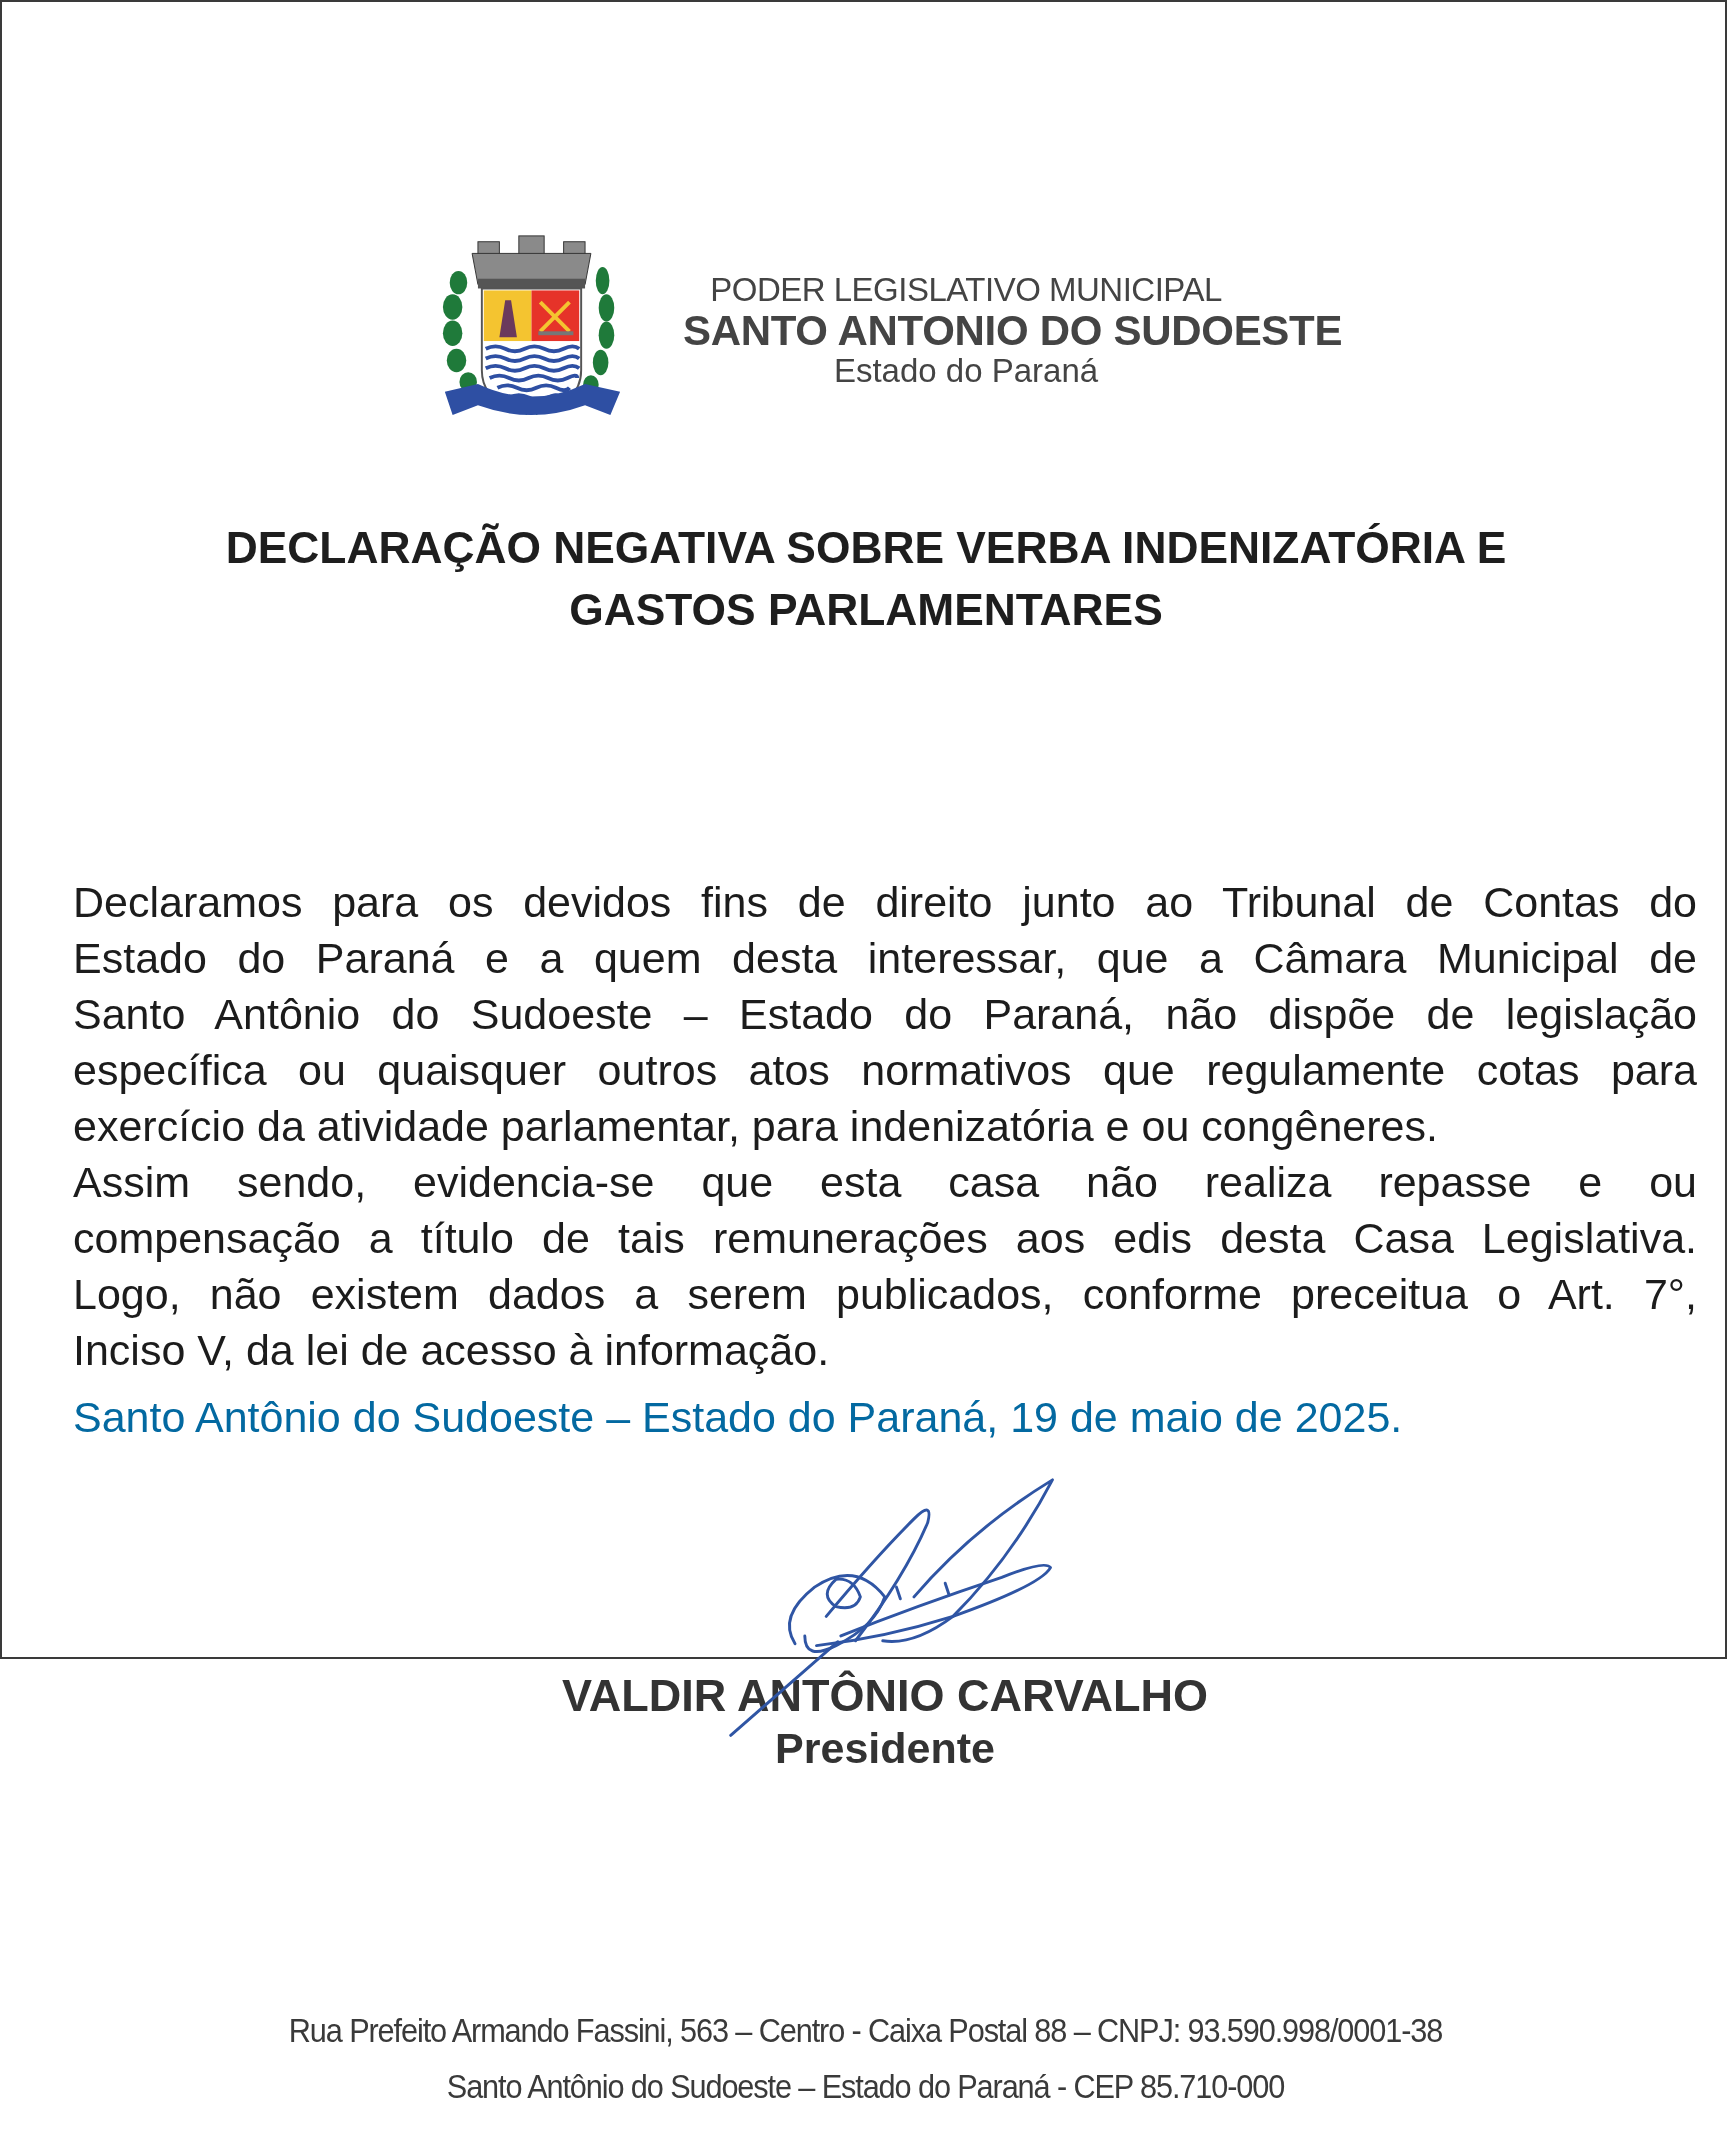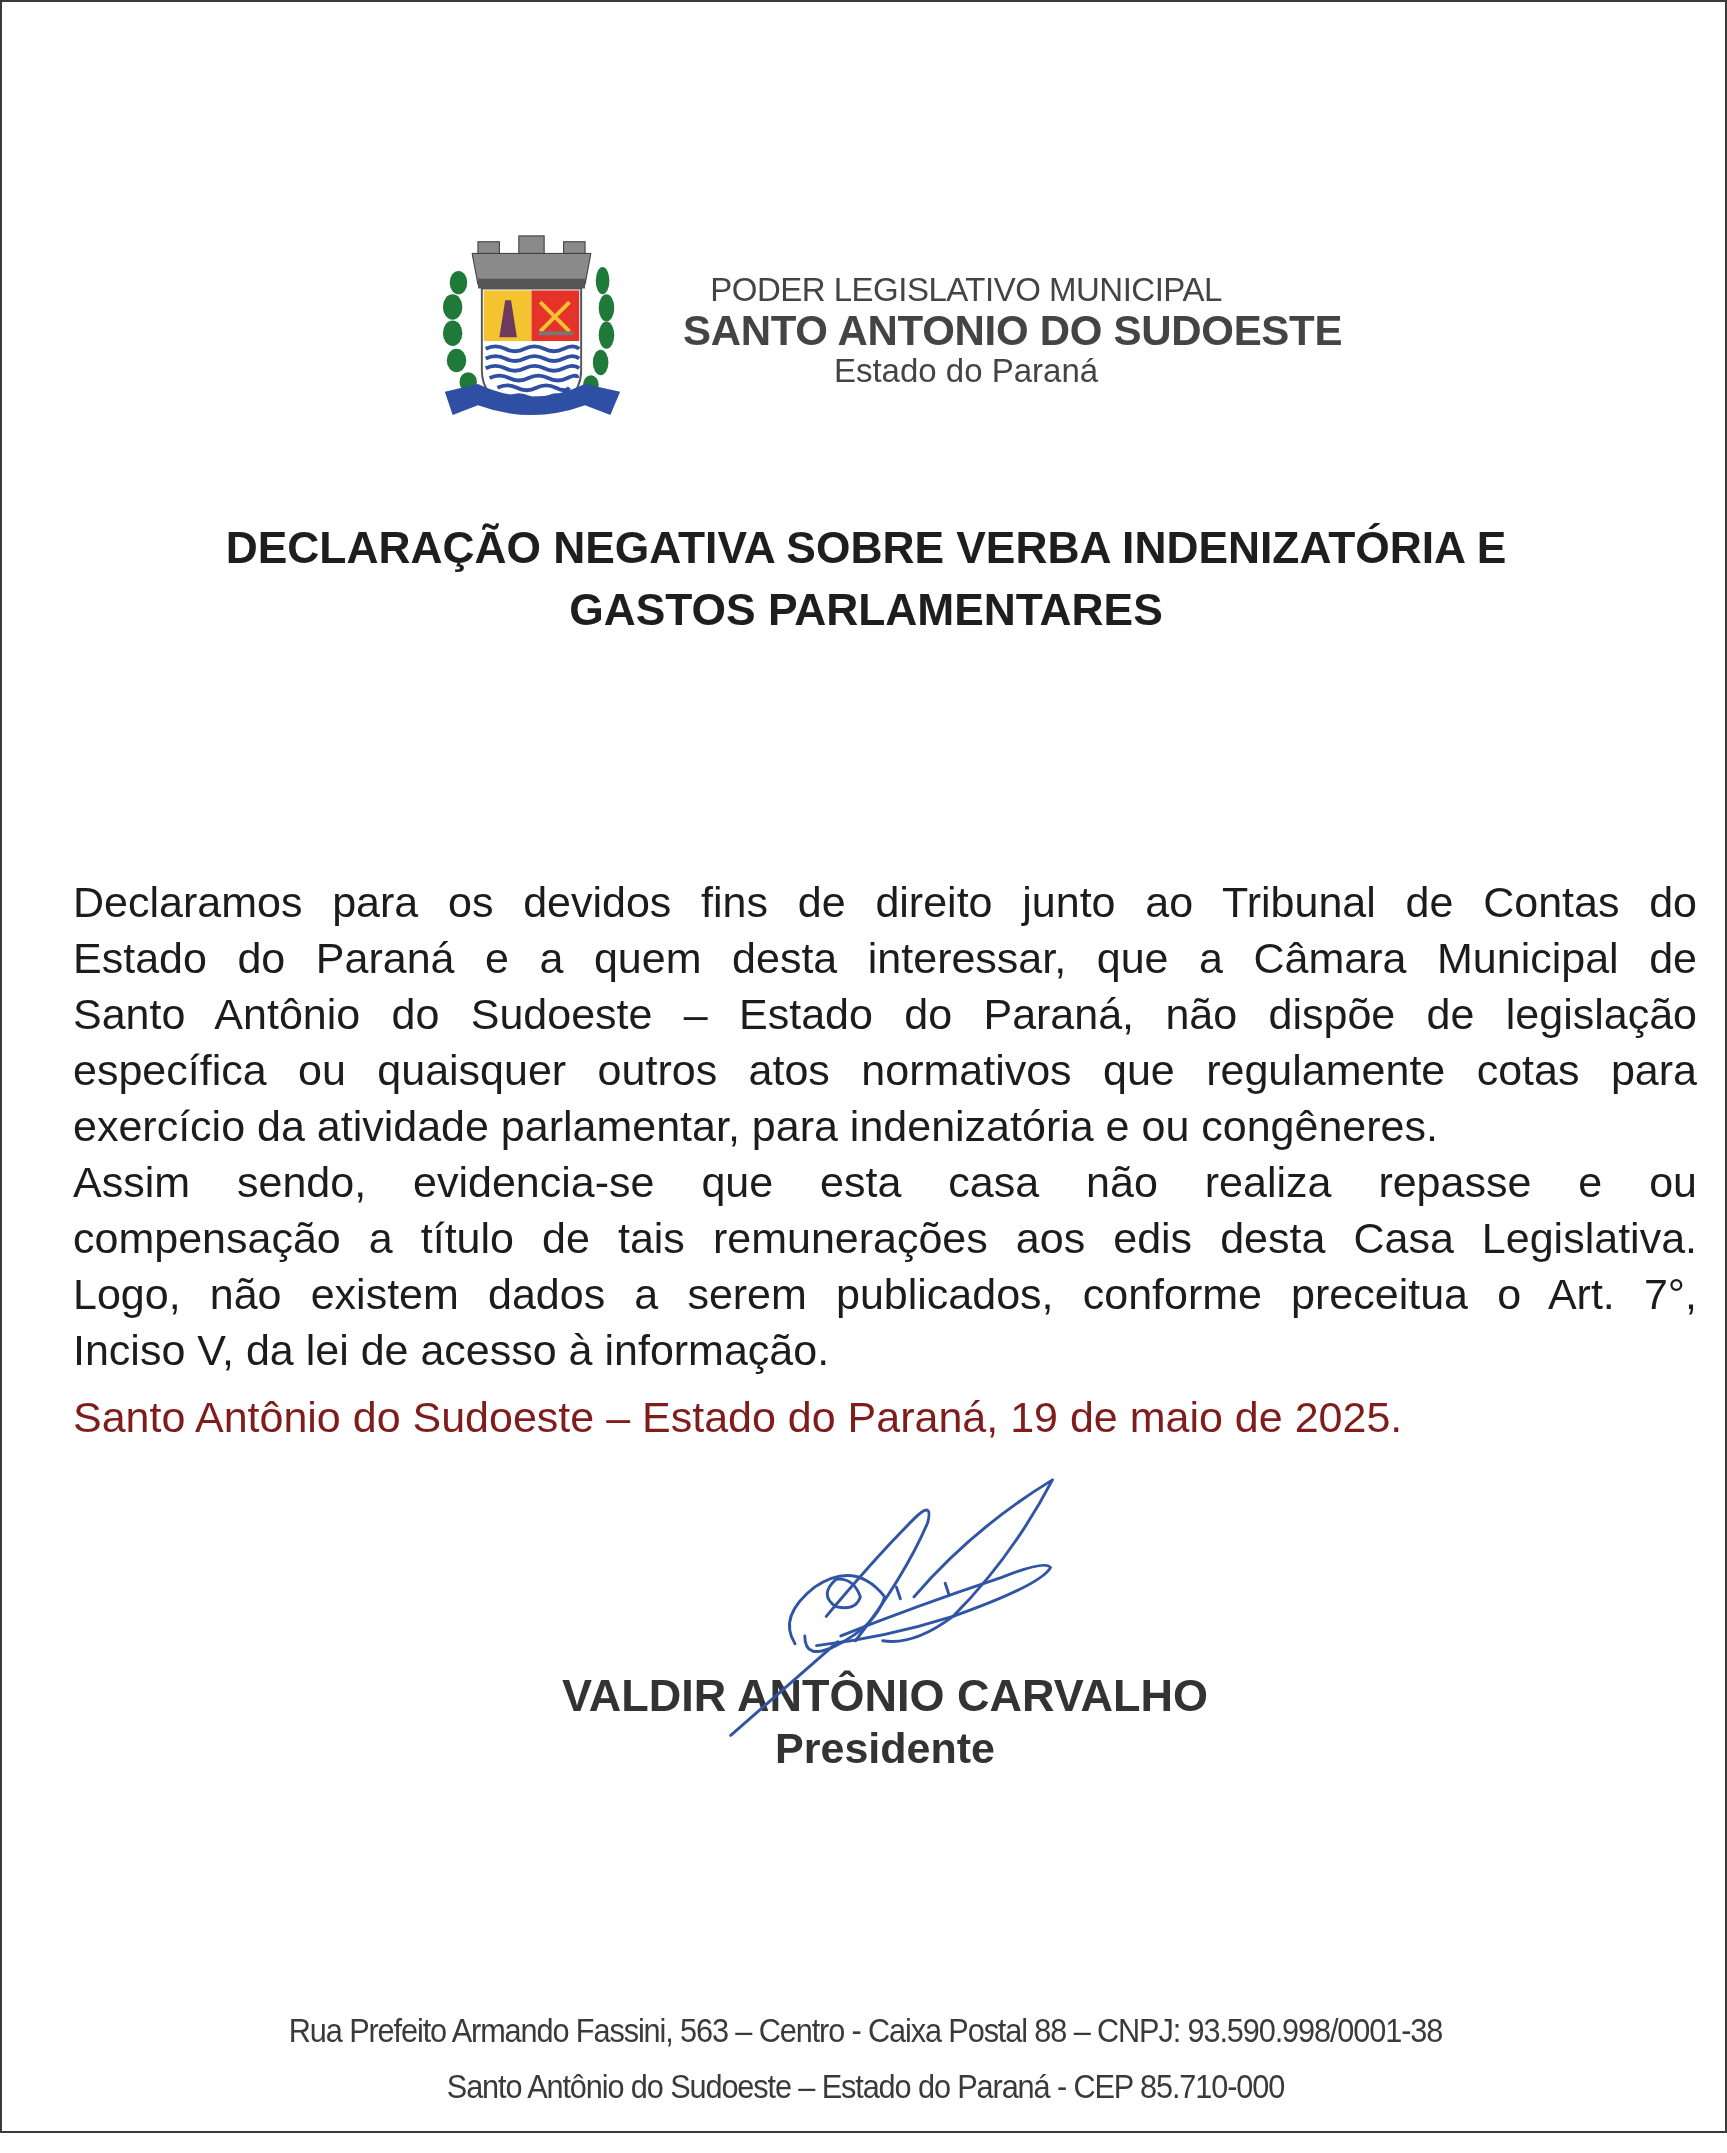--- a/index.html
+++ b/index.html
@@ -1,19 +1,19 @@
 <!DOCTYPE html>
 <html><head>
 <meta charset="utf-8">
 <style>
   html, body { margin: 0; padding: 0; background: #ffffff; }
   body { width: 1727px; height: 2153px; position: relative; overflow: hidden; }
   .page {
     position: absolute; left: 0; top: 0;
-    width: 1727px; height: 2133px;
+    width: 1727px; height: 1659px;
     box-sizing: border-box;
     border: 2.9px solid #3a3a3a;
     background: #fff;
   }
   .header {
     position: absolute; left: 437px; top: 222px;
     width: 819px; height: 201px;
   }
   .crest { position: absolute; left: 0; top: 0; width: 185px; height: 201px; }
   .org {
@@ -37,21 +37,21 @@
     font-family: "Liberation Sans", sans-serif;
     font-size: 43px; line-height: 56px; color: #1c1c1c;
     text-align: justify;
     margin-top: 45px;
   }
   .body .line { display: block; text-align: justify; text-align-last: justify; white-space: nowrap; }
   .body .line.last { text-align-last: left; }
   .date {
     position: absolute; left: 71px; top: 1387px;
     font-family: "Liberation Sans", sans-serif;
-    font-size: 43px; line-height: 56px; color: #7f1d1d;
+    font-size: 43px; line-height: 56px; color: #0369a1;
     white-space: nowrap;
   }
   .sign-block {
     position: absolute; left: 0; top: 1666px; width: 1766px;
     text-align: center;
     font-family: "Liberation Sans", sans-serif;
     font-weight: bold; color: #333333;
   }
   .sign-block .name { font-size: 45px; line-height: 55px; }
   .sign-block .role { font-size: 43px; line-height: 51px; }

